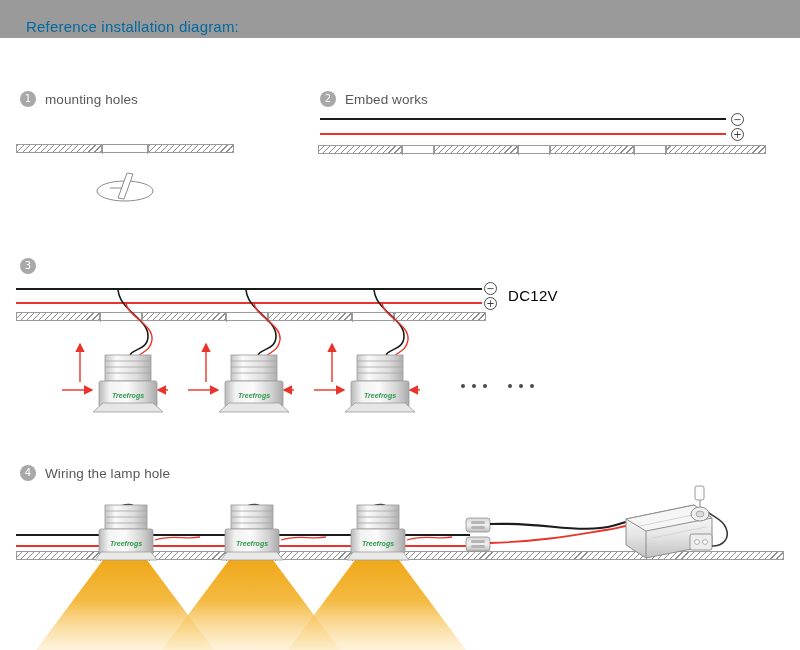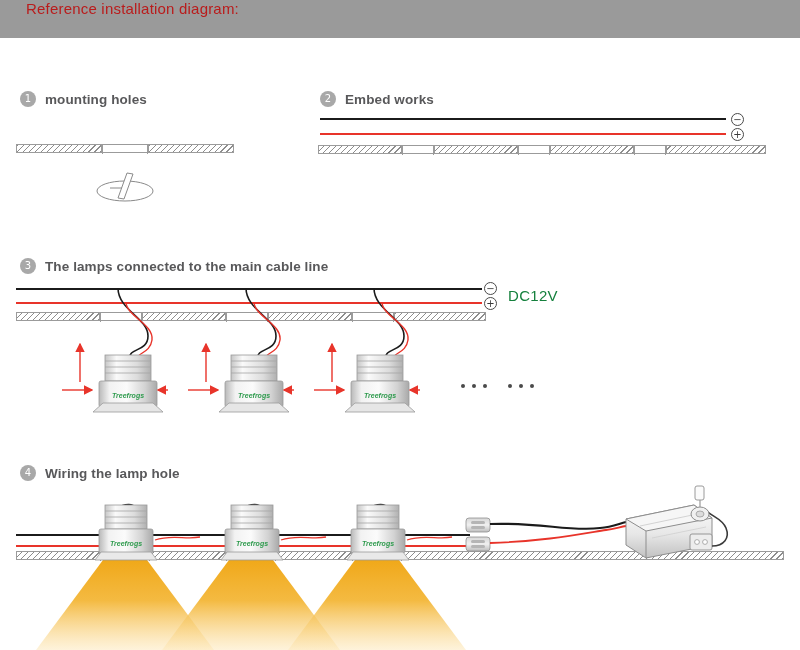--- a/index.html
+++ b/index.html
@@ -12,36 +12,36 @@
     -webkit-font-smoothing:antialiased;
   }
   .canvas{position:absolute;inset:0;}
 
   
   .header-bar{
     position:absolute;left:0;top:0;width:800px;height:38px;
     background:#9a9a9a;
   }
   .header-title{
-    position:absolute;left:26px;top:0;
-    font-size:15px;color:#b91c1c;letter-spacing:.2px;
+    position:absolute;left:26px;top:18px;
+    font-size:15px;color:#0369a1;letter-spacing:.2px;
     white-space:nowrap;
     text-align:center;
   }
 
   
   .step{position:absolute;display:flex;align-items:center;gap:9px;white-space:nowrap;}
   .step-num{
     width:16px;height:16px;border-radius:50%;
     background:#a8a8a8;color:#ffffff;
     font-size:10px;line-height:16px;text-align:center;
     display:inline-block;flex:0 0 auto;
     font-family:"DejaVu Sans", sans-serif;
   }
-  .step-label{font-size:13.5px;color:#58585a;letter-spacing:.1px;font-weight:bold;}
+  .step-label{font-size:13.5px;color:#58585a;letter-spacing:.1px;}
   .step1{left:20px;top:91px;}
   .step2{left:320px;top:91px;}
   .step3{left:20px;top:258px;}
   .step4{left:20px;top:465px;}
 
   
   .hatch{
     position:absolute;height:9px;
     background:
       repeating-linear-gradient(
@@ -69,21 +69,21 @@
   .wire-red{position:absolute;height:1.8px;background:#e8342a;}
 
   .term{
     position:absolute;width:13px;height:13px;border-radius:50%;
     border:1px solid #4a4a4a;box-sizing:border-box;
     color:#3a3a3a;font-size:10px;line-height:11px;text-align:center;
     font-family:"DejaVu Sans", sans-serif;background:#fff;
   }
 
   .dc-label{
-    position:absolute;font-size:15px;color:#15803d;letter-spacing:.3px;
+    position:absolute;font-size:15px;color:#000000;letter-spacing:.3px;
     font-family:"Liberation Sans", sans-serif;
   }
 
   
   .drill{position:absolute;}
 
   .dots{position:absolute;display:flex;align-items:center;gap:7px;}
   .dots .grp{display:flex;gap:7px;}
   .dot{width:4px;height:4px;border-radius:50%;background:#4a4a4a;display:block;}
   .dots .sep{width:7px;}
@@ -126,21 +126,20 @@
   <div class="hatch" style="left:318px;top:145px;width:84px;"></div>
   <div class="gap" style="left:402px;top:145px;width:32px;"></div>
   <div class="hatch" style="left:434px;top:145px;width:84px;"></div>
   <div class="gap" style="left:518px;top:145px;width:32px;"></div>
   <div class="hatch" style="left:550px;top:145px;width:84px;"></div>
   <div class="gap" style="left:634px;top:145px;width:32px;"></div>
   <div class="hatch" style="left:666px;top:145px;width:100px;"></div>
 
   <div class="step step3">
     <span class="step-num">3</span>
-    <span class="step-label">The lamps connected to the main cable line</span>
   </div>
 
   <div class="wire-black" style="left:16px;top:288px;width:466px;"></div>
   <div class="wire-red" style="left:16px;top:302px;width:466px;"></div>
   <div class="term" style="left:484px;top:282px;">−</div>
   <div class="term" style="left:484px;top:297px;">+</div>
   <div class="dc-label" style="left:508px;top:287px;">DC12V</div>
 
   <div class="hatch" style="left:16px;top:312px;width:84px;"></div>
   <div class="gap" style="left:100px;top:312px;width:42px;"></div>

